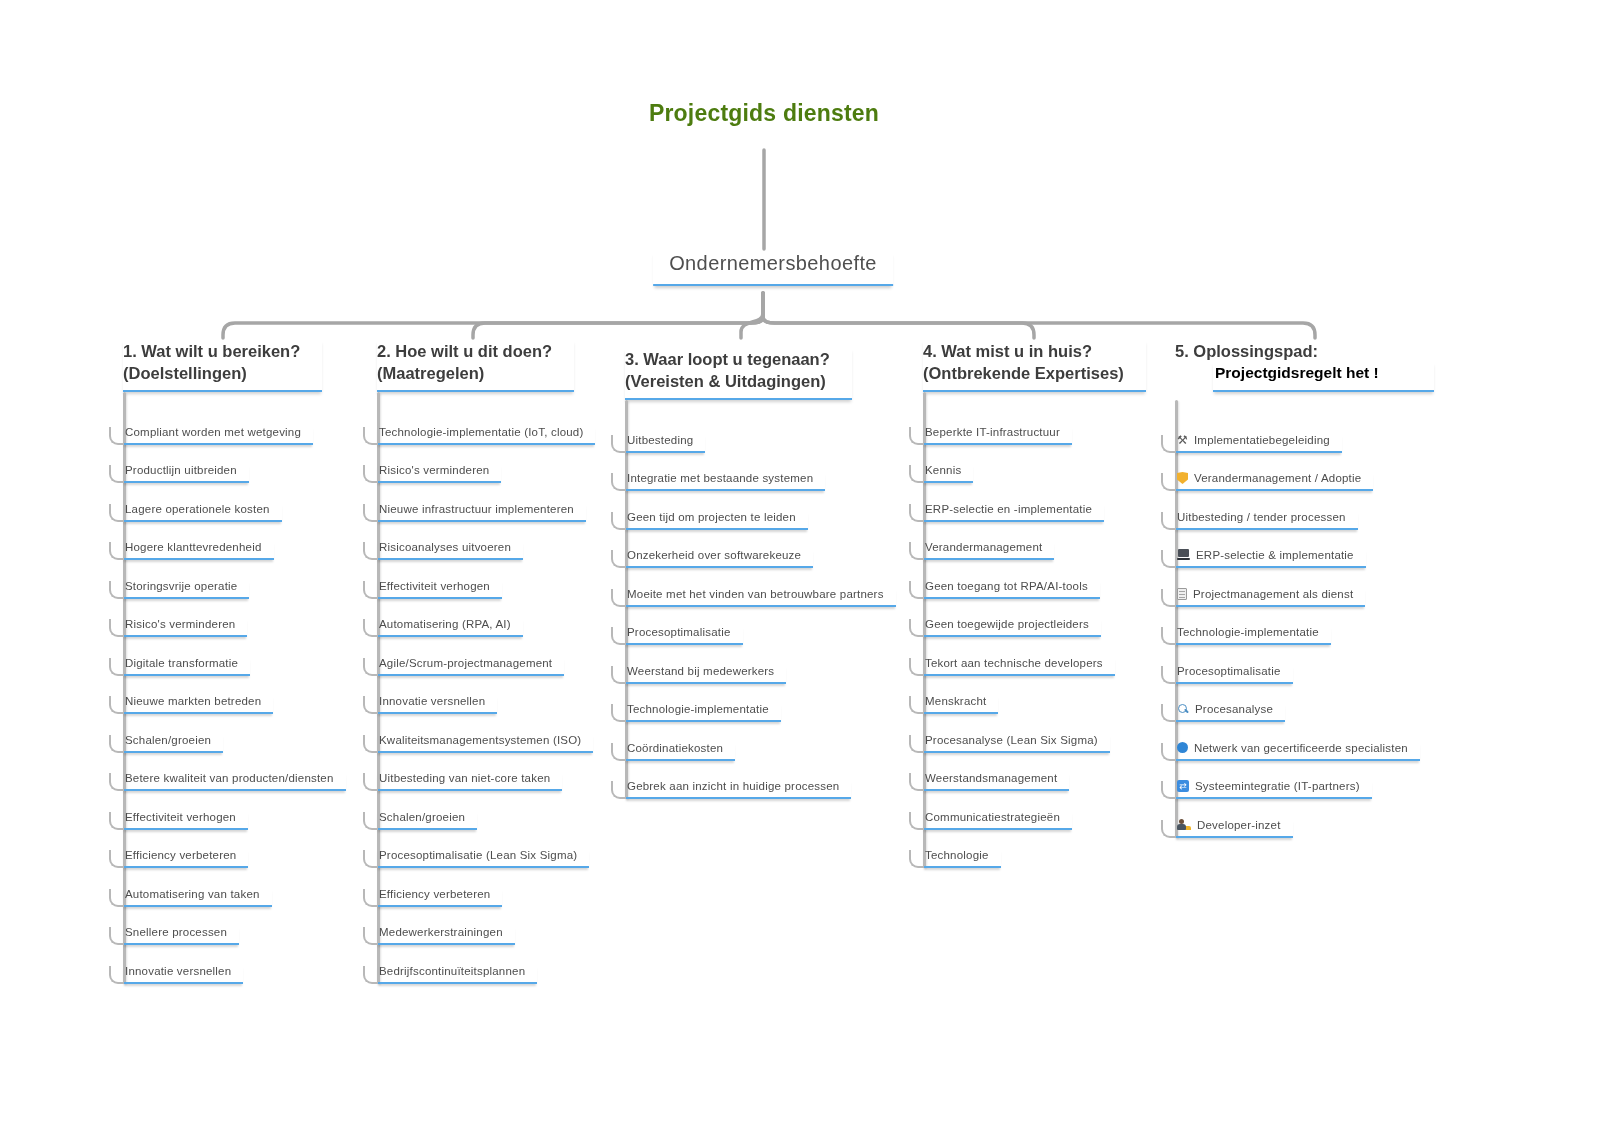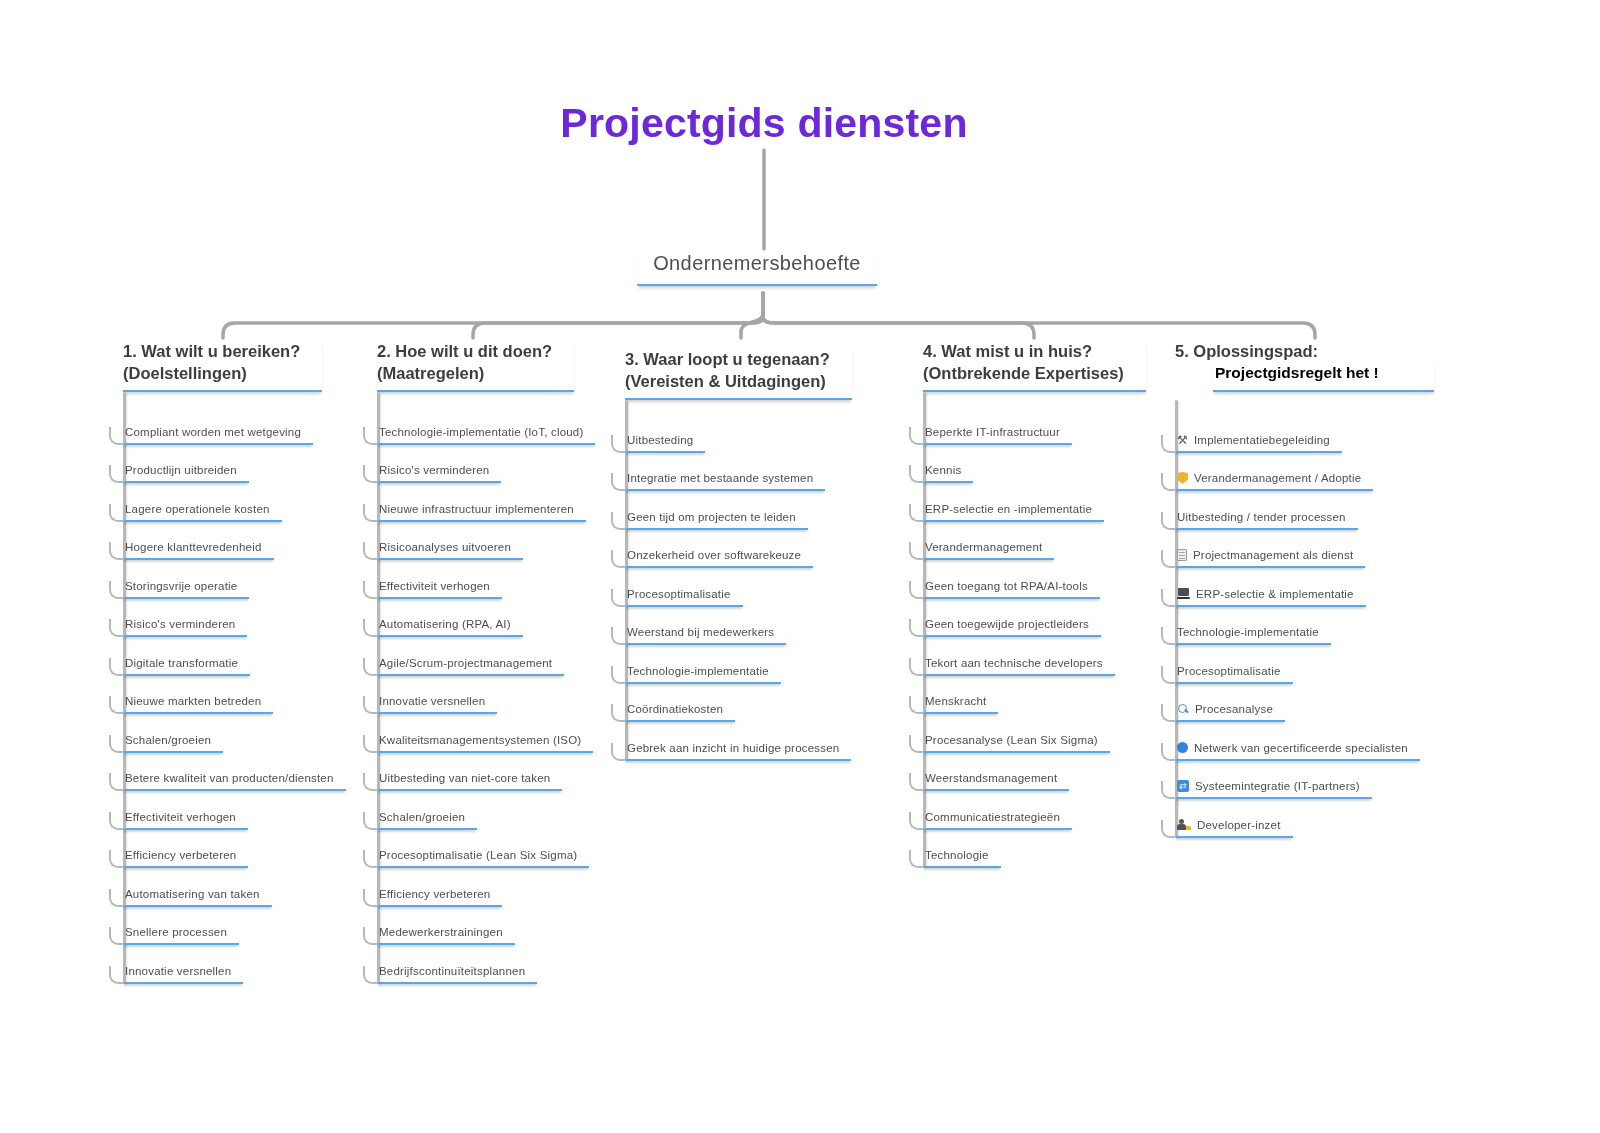--- a/index.html
+++ b/index.html
@@ -1,28 +1,28 @@
 <!DOCTYPE html>
 <html><head>
 <meta charset="utf-8">
 <style>
   * { margin:0; padding:0; box-sizing:border-box; }
   body { background:#ffffff; font-family:"Liberation Sans", sans-serif; }
   .stage { position:relative; width:1600px; height:1133px; background:#ffffff; overflow:hidden; }
 
   .title {
     position:absolute; top:100px; left:764px; transform:translateX(-50%);
-    font-size:41px; font-weight:bold; color:#6d28d9; white-space:nowrap;
+    font-size:23px; font-weight:bold; color:#4d7c0f; white-space:nowrap;
     letter-spacing:0.2px;
   }
 
   .connectors { position:absolute; left:0; top:0; }
 
   .center-node {
-    position:absolute; top:252px; left:757px; transform:translateX(-50%);
+    position:absolute; top:252px; left:773px; transform:translateX(-50%);
     font-size:20px; color:#4f4f4f; letter-spacing:0.4px; white-space:nowrap;
     padding:0 16px 9px 16px;
     border-bottom:2.5px solid #56a8e8;
     box-shadow:0 3px 3px -1px rgba(0,0,0,0.20);
   }
 
   .column { position:absolute; top:340px; }
 
   .col-header {
     width:fit-content; padding:0 22px 6px 0;
@@ -299,20 +299,25 @@
               <span>Geen tijd om projecten te leiden</span>
             </span>
           </div>
           <div class="item">
             <span class="item-label">
               <span>Onzekerheid over softwarekeuze</span>
             </span>
           </div>
           <div class="item">
             <span class="item-label">
+              <span>Moeite met het vinden van betrouwbare partners</span>
+            </span>
+          </div>
+          <div class="item">
+            <span class="item-label">
               <span>Procesoptimalisatie</span>
             </span>
           </div>
           <div class="item">
             <span class="item-label">
               <span>Weerstand bij medewerkers</span>
             </span>
           </div>
           <div class="item">
             <span class="item-label">
@@ -419,32 +424,32 @@
               <span>Verandermanagement / Adoptie</span>
             </span>
           </div>
           <div class="item">
             <span class="item-label">
               <span>Uitbesteding / tender processen</span>
             </span>
           </div>
           <div class="item">
             <span class="item-label">
+              <span class="icon laptop-icon"></span>
+              <span>ERP-selectie &amp; implementatie</span>
+            </span>
+          </div>
+          <div class="item">
+            <span class="item-label">
               <span class="icon clipboard-icon"></span>
               <span>Projectmanagement als dienst</span>
             </span>
           </div>
           <div class="item">
             <span class="item-label">
-              <span class="icon laptop-icon"></span>
-              <span>ERP-selectie &amp; implementatie</span>
-            </span>
-          </div>
-          <div class="item">
-            <span class="item-label">
               <span>Technologie-implementatie</span>
             </span>
           </div>
           <div class="item">
             <span class="item-label">
               <span>Procesoptimalisatie</span>
             </span>
           </div>
           <div class="item">
             <span class="item-label">

